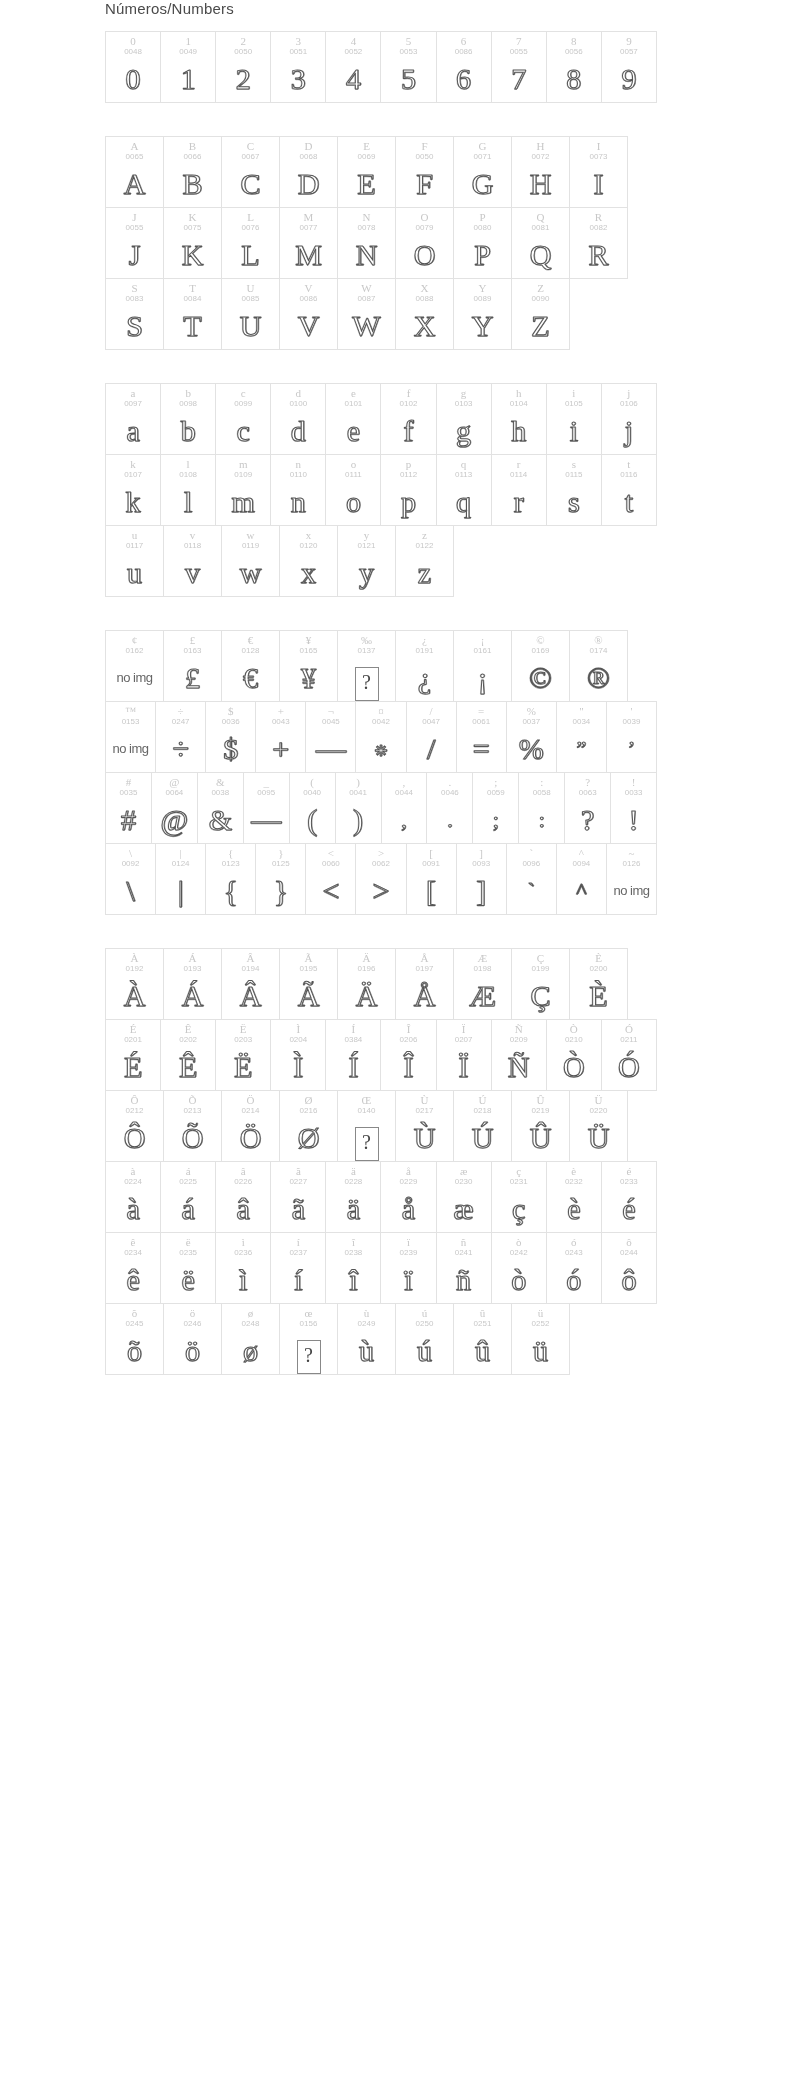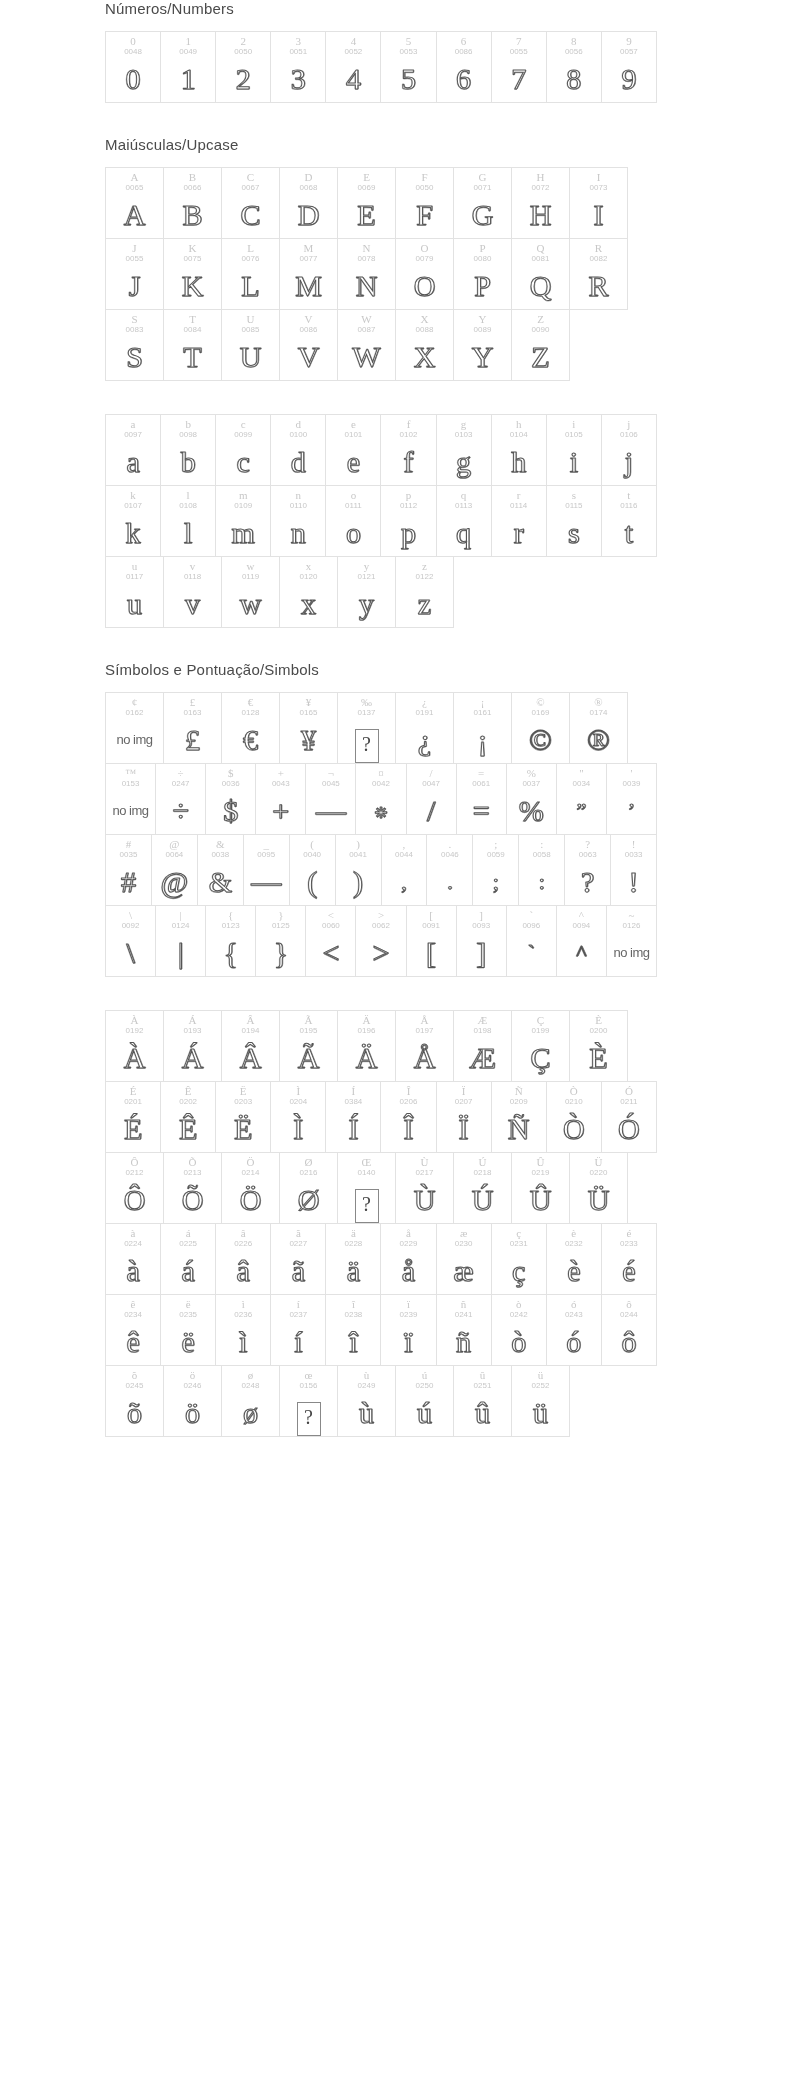--- a/index.html
+++ b/index.html
@@ -191,21 +191,20 @@
               <div class="cell-head">
                 <div class="cell-char">9</div>
                 <div class="cell-code">0057</div>
               </div>
               <div class="cell-glyph">9</div>
             </div>
           </div>
         </div>
       </div>
       <div class="section">
-        <div class="section-title">Maiúsculas/Upcase</div>
         <div class="grid-wrap">
           <div class="row">
             <div class="cell">
               <div class="cell-head">
                 <div class="cell-char">A</div>
                 <div class="cell-code">0065</div>
               </div>
               <div class="cell-glyph">A</div>
             </div>
             <div class="cell">
@@ -576,21 +575,20 @@
               <div class="cell-head">
                 <div class="cell-char">z</div>
                 <div class="cell-code">0122</div>
               </div>
               <div class="cell-glyph">z</div>
             </div>
           </div>
         </div>
       </div>
       <div class="section">
-        <div class="section-title">Símbolos e Pontuação/Simbols</div>
         <div class="grid-wrap">
           <div class="row">
             <div class="cell">
               <div class="cell-head">
                 <div class="cell-char">¢</div>
                 <div class="cell-code">0162</div>
               </div>
               <div class="cell-glyph img">no img</div>
             </div>
             <div class="cell">

